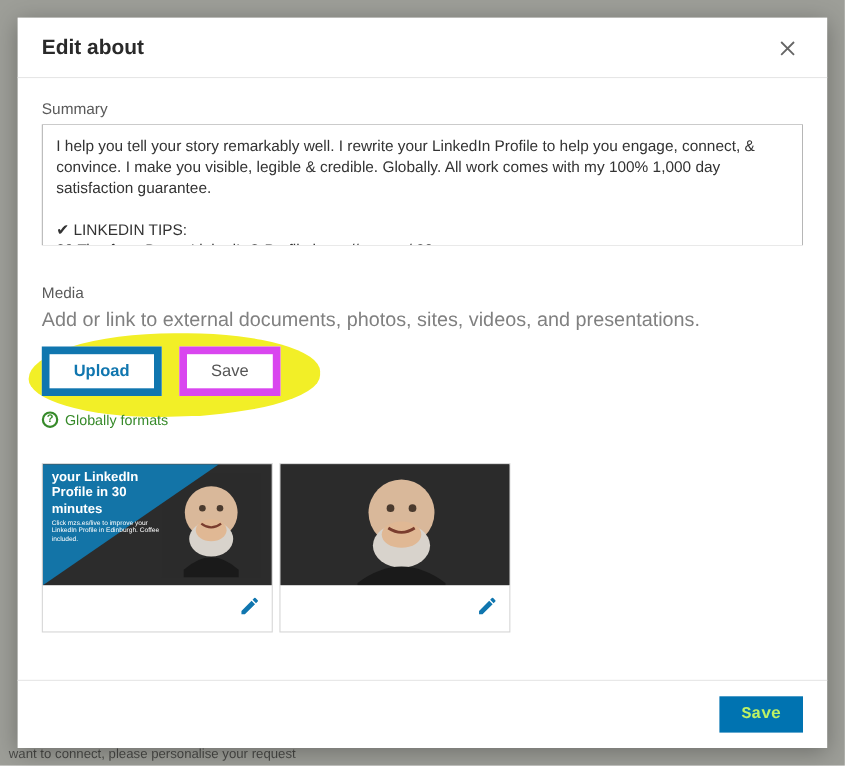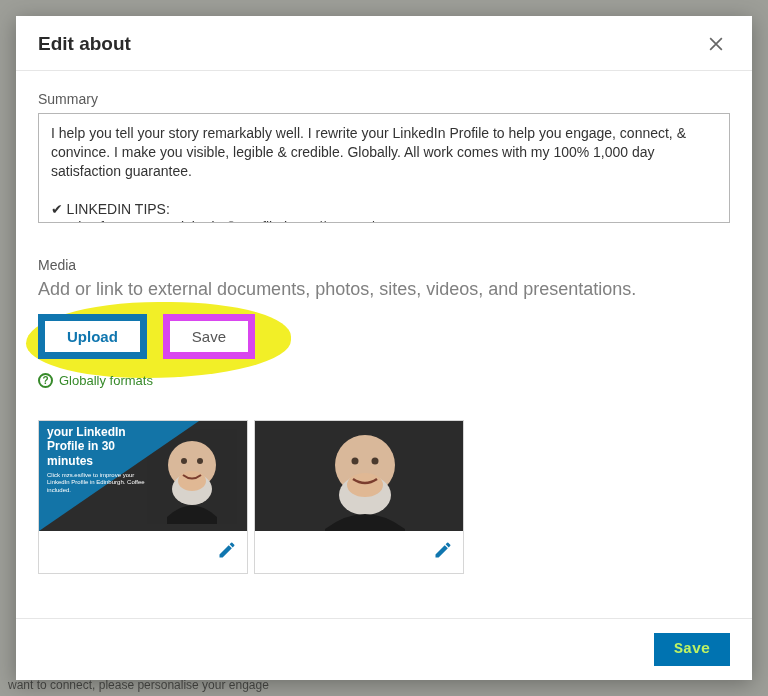--- a/index.html
+++ b/index.html
@@ -218,21 +218,21 @@
     padding: 8px 20px;
     font-size: 15px;
     font-weight: 600;
     cursor: pointer;
     font-family: Liberation Mono, monospace;
   }
 </style>
 </head>
 <body>
 
-<div class="bg-hint" style="left:8px; bottom:4px;">want to connect, please personalise your engage</div>
+<div class="bg-hint" style="left:8px; bottom:4px;">want to connect, please personalise your request</div>
 
 <div class="modal">
   <div class="modal-header">
     <div class="modal-title">Edit about</div>
     <div class="close-btn" role="button">
       <svg viewBox="0 0 24 24">
           <path d="M5 5 L19 19 M19 5 L5 19" stroke="currentColor" stroke-width="2" fill="none"></path>
         </svg>
     </div>
   </div>

